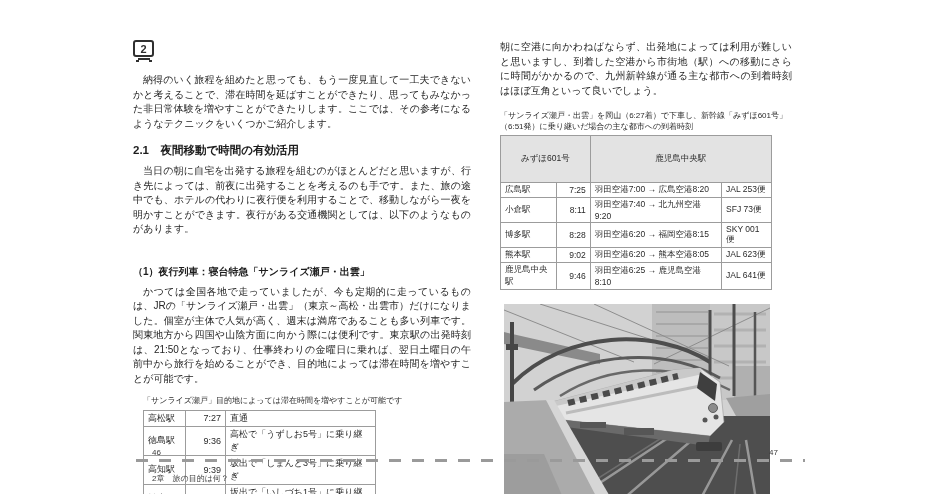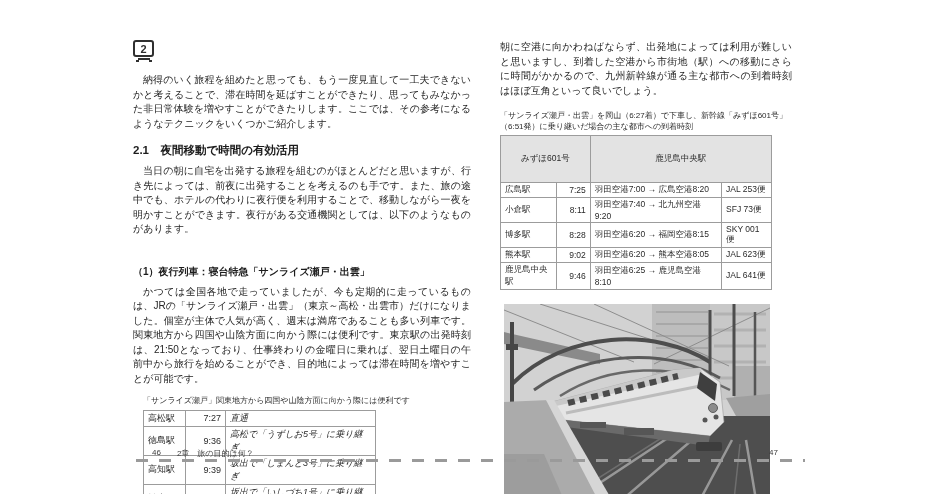--- a/index.html
+++ b/index.html
@@ -28,34 +28,34 @@
   .section-title { font-size:11.5px; font-weight:bold; margin:12px 0 6px; color:#1c1c1c; }
   .sub-title     { font-size:10px;  font-weight:bold; margin:28px 0 6px; color:#1c1c1c; }
 
   .tbl-caption { font-size:8px; line-height:10.5px; color:#2a2a2a; margin:10px 0 3px; }
   table { border-collapse:collapse; color:#2a2a2a; }
   td, th { border:1px solid #9c9c9c; padding:1px 4px; font-weight:normal; }
 
   .tbl-left { font-size:9px; margin-left:10px; }
   .tbl-left td.t-station { width:42px; }
   .tbl-left td.t-time    { width:40px; text-align:right;margin-top:25px; }
-  .tbl-left td.t-note    { width:150px;font-style:italic; }
+  .tbl-left td.t-note    { width:150px; }
 
   .tbl-right { font-size:8.5px; width:272px; }
   .tbl-right th { background:#e3e3e3; text-align:center; padding:17px 4px; }
   .tbl-right td.t-station { width:56px; }
   .tbl-right td.t-time    { width:34px; text-align:right; }
   .tbl-right td.t-flight  { width:132px; }
   .tbl-right td.t-fltno   { width:50px; }
 
   .photo-block { margin-top:14px; width:266px; margin-left:4px; }
   .photo-frame { width:266px; height:196px; display:block; }
   .photo-caption { font-size:8px; color:#1c1c1c; text-align:center; margin-top:6px; }
 
-  .footer-left { position:absolute; left:152px; top:448px; font-size:8px; color:#3a3a3a; display:flex; gap:16px; }
+  .footer-left { position:absolute; left:152px; top:448px; font-size:8px; color:#3a3a3a; display:flex; gap:16px;flex-direction:column; }
   .footer-right { position:absolute; left:769px; top:448px; font-size:8px; color:#3a3a3a;text-align:center; }
   .cut-dashes { position:absolute; left:136px; top:459px; width:669px; height:3px;
     background:repeating-linear-gradient(90deg,#9a9a9a 0,#9a9a9a 12px,transparent 12px,transparent 23px); }
 </style>
 </head>
 <body>
 
 <div class="page page-left">
 
   <div class="chapter-heading">
@@ -72,21 +72,21 @@
   <p class="body-text indent mb">納得のいく旅程を組めたと思っても、もう一度見直して一工夫できないかと考えることで、滞在時間を延ばすことができたり、思ってもみなかった非日常体験を増やすことができたりします。ここでは、その参考になるようなテクニックをいくつかご紹介します。</p>
 
   <div class="section-title">2.1　夜間移動で時間の有効活用</div>
 
   <p class="body-text indent mb">当日の朝に自宅を出発する旅程を組むのがほとんどだと思いますが、行き先によっては、前夜に出発することを考えるのも手です。また、旅の途中でも、ホテルの代わりに夜行便を利用することで、移動しながら一夜を明かすことができます。夜行がある交通機関としては、以下のようなものがあります。</p>
 
   <div class="sub-title">（1）夜行列車：寝台特急「サンライズ瀬戸・出雲」</div>
 
   <p class="body-text indent">かつては全国各地で走っていましたが、今も定期的に走っているものは、JRの「サンライズ瀬戸・出雲」（東京～高松・出雲市）だけになりました。個室が主体で人気が高く、週末は満席であることも多い列車です。関東地方から四国や山陰方面に向かう際には便利です。東京駅の出発時刻は、21:50となっており、仕事終わりの金曜日に乗れば、翌日土曜日の午前中から旅行を始めることができ、目的地によっては滞在時間を増やすことが可能です。</p>
 
-  <div class="tbl-caption" style="margin-left:10px;">「サンライズ瀬戸」関東地方から四国や山陰方面に向かう際には便利です</div>
+  <div class="tbl-caption" style="margin-left:10px;">「サンライズ瀬戸」目的地によっては滞在時間を増やすことが可能です</div>
 
   <table class="tbl-left">
     <tbody>
       <tr>
         <td class="t-station">高松駅</td>
         <td class="t-time">7:27</td>
         <td class="t-note">直通</td>
       </tr>
       <tr>
         <td class="t-station">徳島駅</td>

